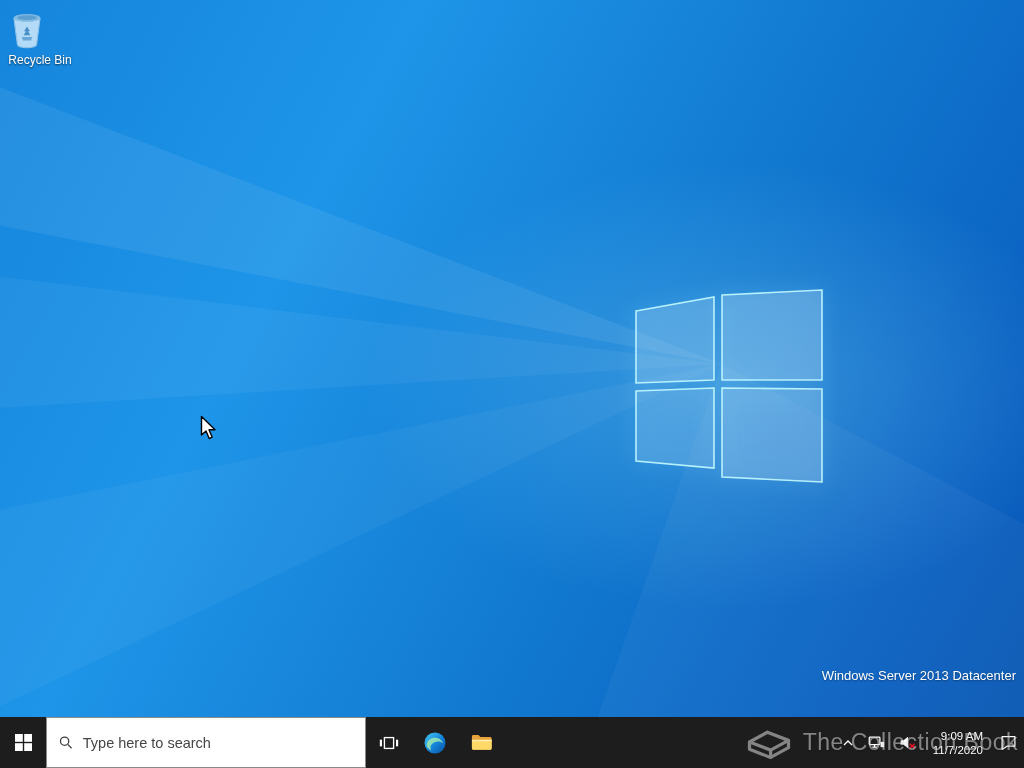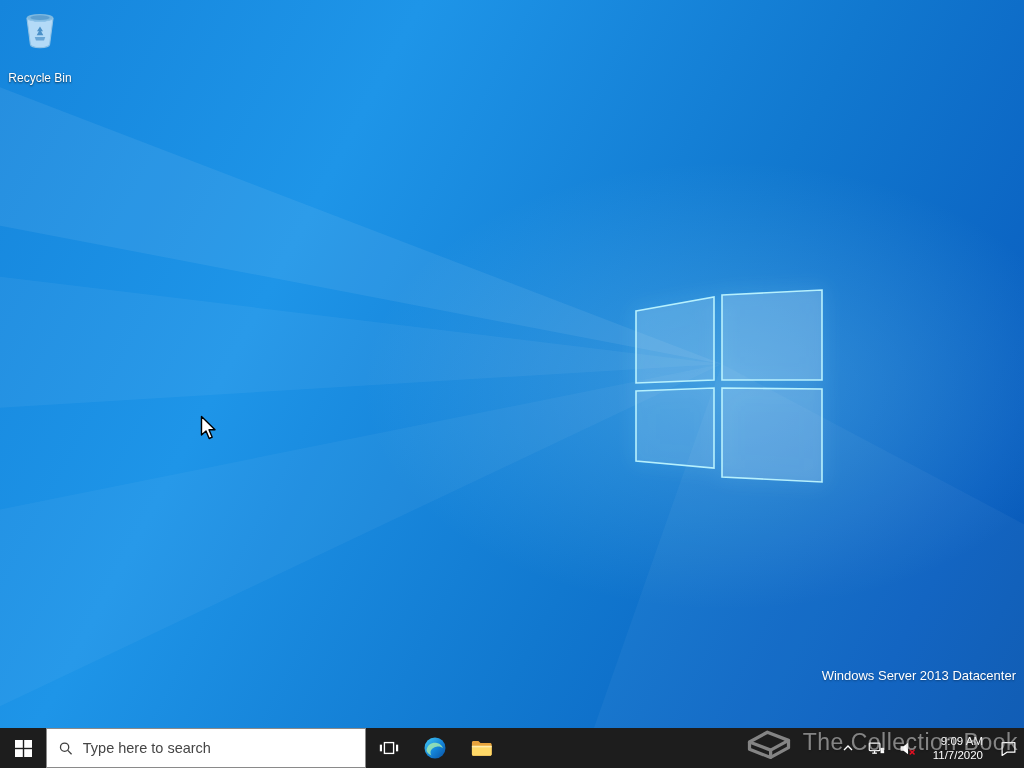--- a/index.html
+++ b/index.html
@@ -23,21 +23,21 @@
   .beam.b2 { background: rgba(255,255,255,0.05); clip-path: polygon(70.5% 50%, 0 38%, 0 56%); }
   .beam.b3 { background: rgba(255,255,255,0.045); clip-path: polygon(70.5% 50%, 0 70%, 0 97%); }
   .beam.b4 { background: rgba(255,255,255,0.04); clip-path: polygon(70.5% 50%, 100% 72%, 100% 100%, 58% 100%); }
 
   .win-logo { position: absolute; left: 630px; top: 285px; width: 200px; height: 205px;
     filter: drop-shadow(0 0 10px rgba(170,240,255,0.45)); }
 
   
   .desktop-icon {
     position: absolute; left: 6px; top: 8px; width: 68px;
-    display: flex; flex-direction: column; align-items: center; gap: 21px;
+    display: flex; flex-direction: column; gap: 3px;
     cursor: default;
   }
   .desktop-icon .label {
     color: #ffffff; font-size: 12px; text-align: center;
     text-shadow: 0 1px 2px rgba(0,0,0,0.65);
   }
 
   
   .version-text {
     position: absolute; right: 8px; bottom: 44px;
@@ -54,21 +54,21 @@
     display: flex; align-items: center; gap: 8px;
     pointer-events: none; opacity: 0.55;
   }
   .watermark .wm-text {
     font-size: 23px; color: #d9d9d9; letter-spacing: 0.5px;
     text-shadow: 0 1px 2px rgba(0,0,0,0.4);
   }
 
   
   .taskbar {
-    position: absolute; left: 0; right: 0; bottom: 0; height: 40px;
+    position: absolute; left: 0; right: 0; bottom: 0; height: 51px;
     background: #1d1d1d;
     display: flex; align-items: stretch; z-index: 50;
   }
   .tb-btn {
     width: 46px; display: flex; align-items: center; justify-content: center;
     cursor: pointer; flex: 0 0 auto;
   }
 
   .search-box {
     flex: 0 0 auto; width: 320px; background: #ffffff;

